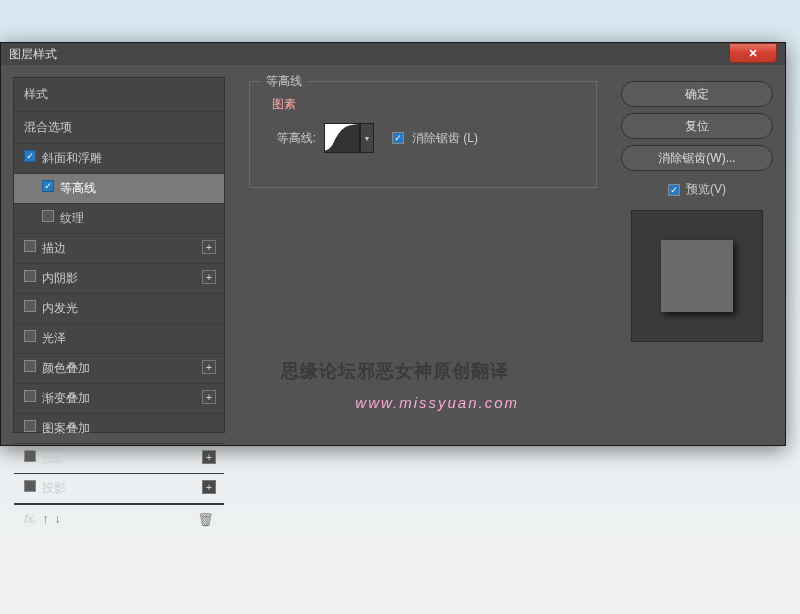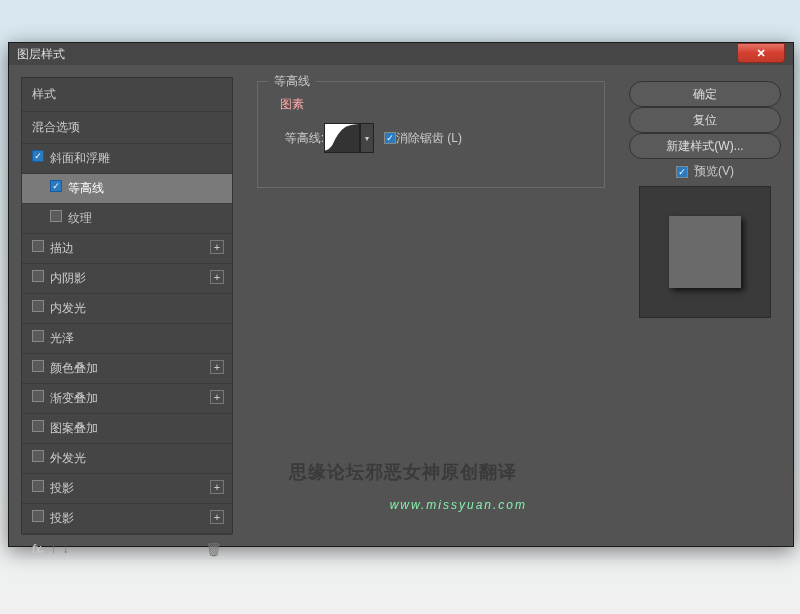--- a/index.html
+++ b/index.html
@@ -1,17 +1,17 @@
 <!DOCTYPE html>
 <html><head>
 <meta charset="utf-8">
 <style>
 * { margin: 0; padding: 0; box-sizing: border-box; font-family: "Microsoft YaHei", Arial, sans-serif; }
 body { background: linear-gradient(to bottom, #d8e8f0 0%, #e8f0f5 50%, #f0f0f0 100%); width: 800px; height: 614px; position: relative; overflow: hidden; }
-.dialog { position: absolute; left: 8px; top: 42px; width: 786px; height: 505px; background: #535353; border: 1px solid #1a1a1a; box-shadow: 0 4px 20px rgba(0,0,0,0.5); }
+.dialog { position: absolute; left: 0; top: 42px; width: 786px; height: 404px; background: #535353; border: 1px solid #1a1a1a; box-shadow: 0 4px 20px rgba(0,0,0,0.5); }
 .titlebar { height: 22px; background: #464646; display: flex; align-items: center; justify-content: space-between; padding-left: 8px; }
 .titlebar-text { color: #ddd; font-size: 12px; }
 .close-btn { width: 48px; height: 20px; background: linear-gradient(to bottom, #e47267 0%, #d43f2e 50%, #c0392b 100%); border-radius: 0 0 4px 4px; margin-right: 8px; margin-top: -2px; display: flex; align-items: center; justify-content: center; border: 1px solid #8b2a1f; cursor: pointer; }
 .close-x { color: #fff; font-size: 11px; font-weight: bold; }
 .content { display: flex; height: calc(100% - 22px); padding: 12px; gap: 12px; }
 .left-panel { width: 212px; background: #454545; border: 1px solid #333; display: flex; flex-direction: column; }
 .lp-header { padding: 8px 10px; color: #ccc; font-size: 12px; border-bottom: 1px solid #3a3a3a; }
 .lp-blend { padding: 7px 10px; color: #ccc; font-size: 12px; border-bottom: 1px solid #3a3a3a; }
 .lp-item { padding: 6px 10px; display: flex; gap: 6px; color: #ccc; font-size: 12px; border-bottom: 1px solid #3a3a3a; position: relative; cursor: pointer; }
 .lp-item.selected { background: #7a7a7a; color: #fff; }
@@ -21,39 +21,39 @@
 .lp-checkbox.checked::after { content: "✓"; color: #fff; font-size: 9px; line-height: 1; }
 .lp-plus { position: absolute; right: 8px; width: 14px; height: 14px; border: 1px solid #777; background: #4a4a4a; display: flex; align-items: center; justify-content: center; color: #ccc; font-size: 11px; line-height: 1; }
 .lp-footer { margin-top: auto; padding: 6px 10px; display: flex; align-items: center; gap: 6px; border-top: 1px solid #3a3a3a; }
 .fx-label { color: #ccc; font-style: italic; font-size: 12px; }
 .arrows { color: #777; font-size: 12px; display: flex; gap: 6px; }
 .trash { margin-left: auto; color: #777; font-size: 13px; }
 .middle-panel { flex: 1; background: #535353; position: relative; }
 .mp-group { border: 1px solid #6a6a6a; margin: 4px 12px 0 12px; padding: 14px 12px 20px 12px; position: relative; }
 .mp-group-label { position: absolute; top: -9px; left: 10px; background: #535353; padding: 0 6px; color: #ccc; font-size: 12px; }
 .mp-subgroup-label { display: block; color: #fca5a5; font-size: 12px; margin-bottom: 10px; margin-left: 10px; }
-.mp-row { display: flex; align-items: center; margin-bottom: 14px; }
+.mp-row { display: flex; align-items: center; gap: 8px; margin-bottom: 14px; }
 .mp-label { color: #ccc; font-size: 12px; width: 54px; text-align: right; }
 .contour-preview { width: 36px; height: 30px; background: #fff; border: 1px solid #222; position: relative; overflow: hidden; }
 .contour-curve { position: absolute; inset: 0; }
 .contour-dd { width: 14px; height: 30px; background: #444; border: 1px solid #222; display: flex; align-items: center; justify-content: center; color: #ccc; font-size: 8px; }
 .mp-check { width: 12px; height: 12px; border: 1px solid #888; background: #2a7abf; display: inline-flex; align-items: center; justify-content: center; margin-left: 10px; }
 .mp-check::after { content: "✓"; color: #fff; font-size: 9px; }
 .mp-checklabel { color: #ccc; font-size: 12px; }
 .slider-track { width: 120px; height: 3px; background: #3a3a3a; border-top: 1px solid #2a2a2a; position: relative; }
 .slider-thumb { position: absolute; top: -5px; width: 12px; height: 11px; background: #ddd; transform: translateX(-50%); clip-path: polygon(50% 0, 100% 50%, 100% 100%, 0 100%, 0 50%); }
 .mp-input { width: 42px; height: 20px; background: #3a3a3a; border: 1px solid #222; color: #ddd; font-size: 11px; padding: 0 4px; }
 .mp-unit { color: #ccc; font-size: 12px; }
-.right-panel { width: 152px; display: flex; flex-direction: column; gap: 0; padding-top: 4px; }
+.right-panel { width: 152px; display: flex; flex-direction: column; gap: 6px; padding-top: 4px; }
 .rp-btn { height: 26px; background: #5a5a5a; border: 1px solid #333; border-radius: 13px; color: #ddd; font-size: 12px; cursor: pointer; display: flex; align-items: center; justify-content: center; }
 .rp-preview-row { display: flex; align-items: center; gap: 6px; justify-content: center; margin-top: 4px; }
 .rp-preview-box { width: 132px; height: 132px; background: #3a3a3a; border: 1px solid #2a2a2a; margin: 6px auto 0; display: flex; align-items: center; justify-content: center; }
 .rp-preview-inner { width: 72px; height: 72px; background: #6a6a6a; box-shadow: 3px 3px 6px rgba(0,0,0,0.7); }
 .watermark1 { position: absolute; bottom: 50px; right: 100px; color: #3a3a3a; font-size: 18px; font-weight: bold; letter-spacing: 1px; pointer-events: none; }
-.watermark2 { position: absolute; bottom: 22px; right: 90px; color: #86efac; font-size: 12px; font-style: italic; letter-spacing: 2px; pointer-events: none; }
+.watermark2 { position: absolute; bottom: 22px; right: 90px; color: #f9a8d4; font-size: 15px; font-style: italic; letter-spacing: 2px; pointer-events: none; }
 </style>
 </head>
 <body>
 
 <div class="dialog">
   <div class="titlebar">
     <span class="titlebar-text">图层样式</span>
     <div class="close-btn">
       <span class="close-x">✕</span>
     </div>
@@ -103,24 +103,20 @@
             <span class="lp-checkbox"></span>
             <span>渐变叠加</span>
             <span class="lp-plus">+</span>
           </div>
           <div class="lp-item">
             <span class="lp-checkbox"></span>
             <span>图案叠加</span>
           </div>
           <div class="lp-item">
             <span class="lp-checkbox"></span>
-            <span>外发光</span>
-          </div>
-          <div class="lp-item">
-            <span class="lp-checkbox"></span>
             <span>投影</span>
             <span class="lp-plus">+</span>
           </div>
           <div class="lp-item">
             <span class="lp-checkbox"></span>
             <span>投影</span>
             <span class="lp-plus">+</span>
           </div>
         </div>
       <div class="lp-footer">
@@ -152,21 +148,21 @@
           <span class="mp-checklabel">消除锯齿 (L)</span>
         </div>
       </div>
       <div class="watermark1">思缘论坛邪恶女神原创翻译</div>
       <div class="watermark2">www.missyuan.com</div>
     </div>
 
     <div class="right-panel">
       <div class="rp-btn">确定</div>
       <div class="rp-btn">复位</div>
-      <div class="rp-btn">新建样式(W)...</div>
+      <div class="rp-btn">消除锯齿(W)...</div>
       <div class="rp-preview-row">
         <span class="mp-check" style="margin-left:0;"></span>
         <span class="mp-checklabel">预览(V)</span>
       </div>
       <div class="rp-preview-box">
         <div class="rp-preview-inner"></div>
       </div>
     </div>
 
   </div>

